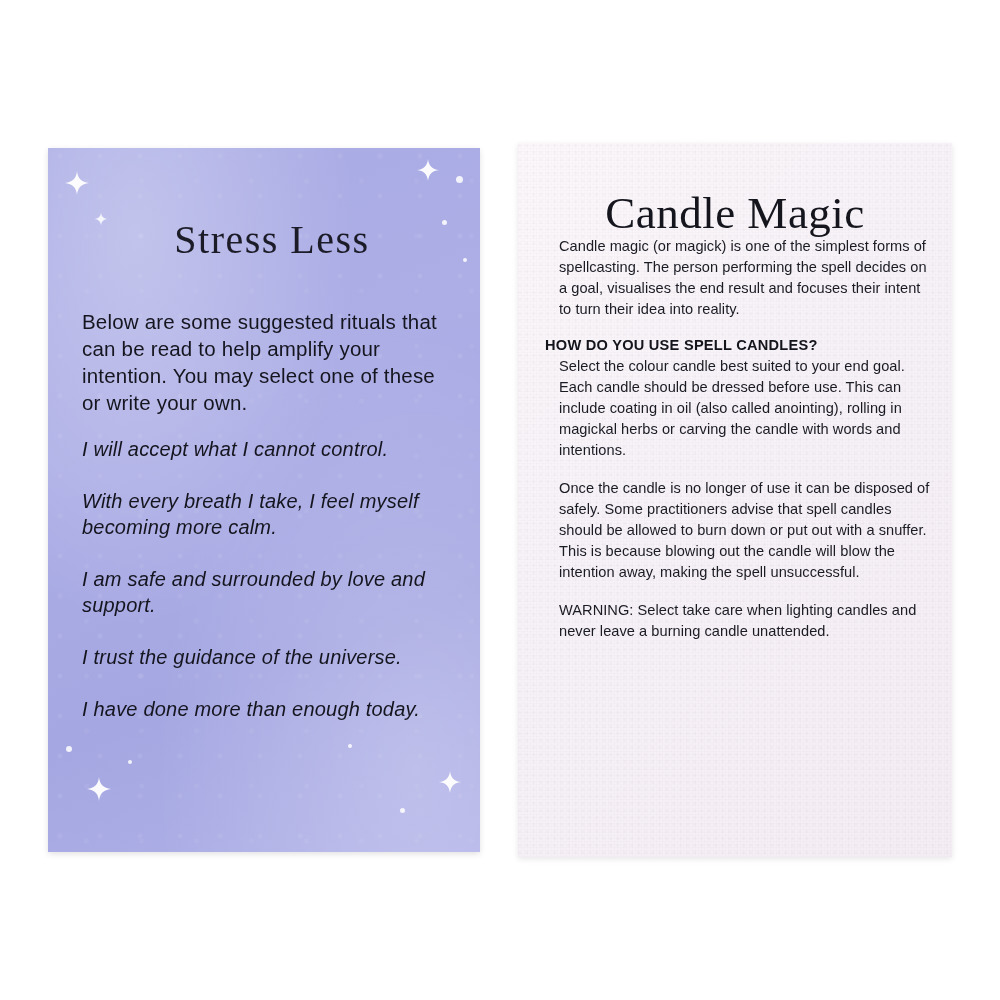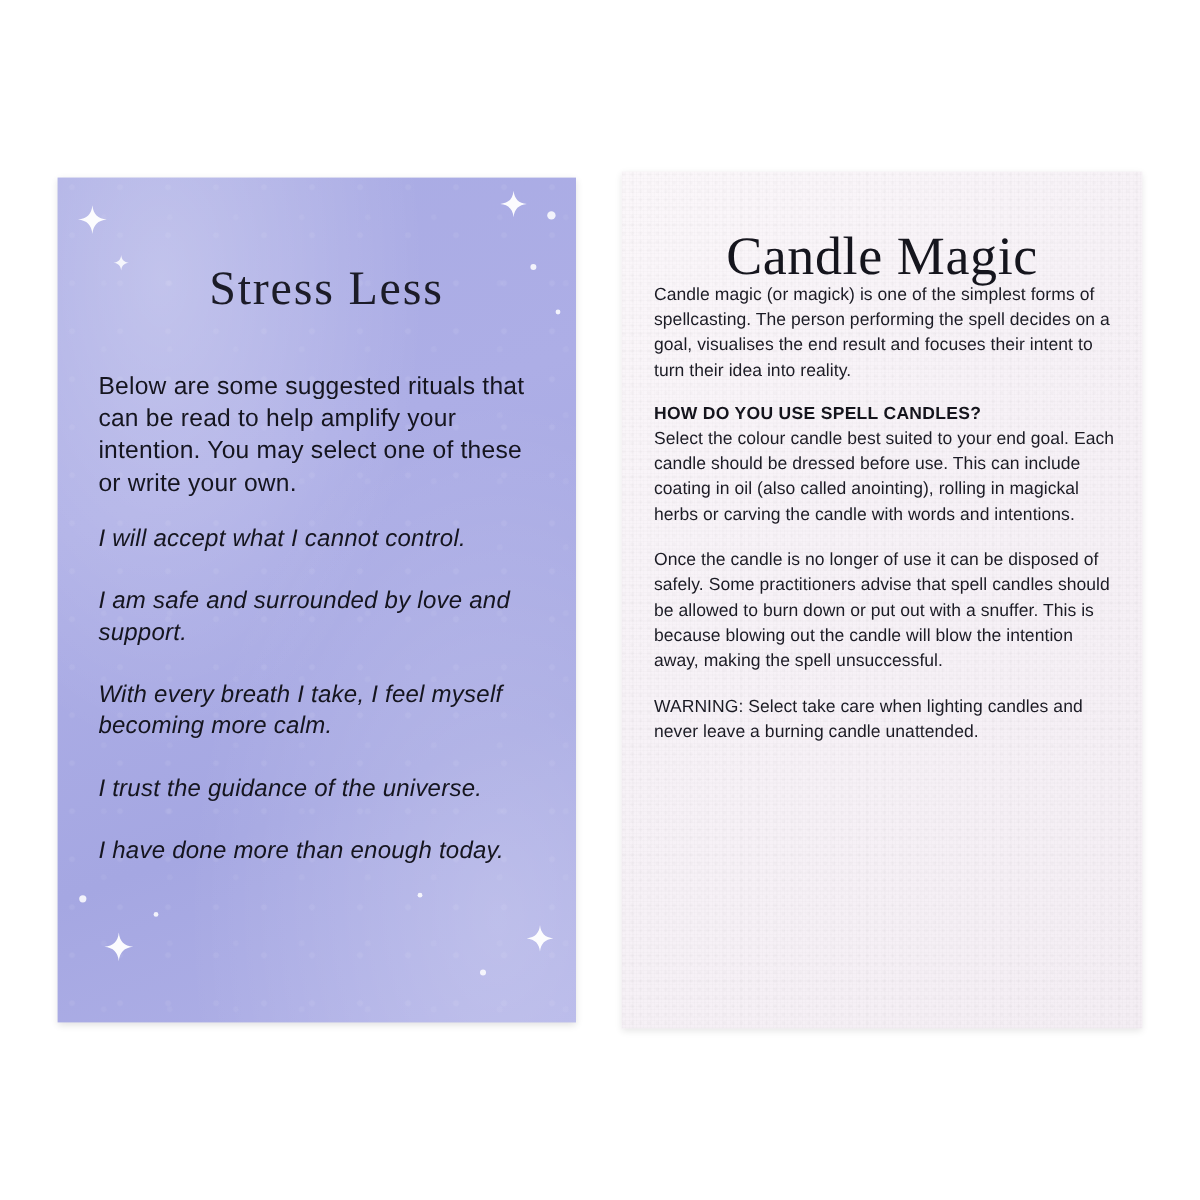--- a/index.html
+++ b/index.html
@@ -150,20 +150,21 @@
     letter-spacing: 0.25px;
     margin-bottom: 3px;
   }
 
   .sect-body {
     font-size: 14.6px;
     line-height: 21px;
     color: #1b1b24;
     letter-spacing: 0.05px;
     margin-bottom: 17px;
+    margin-left: 14px;
   }
 
   .sect-body.last { margin-bottom: 0; }
 </style>
 </head>
 <body>
 
 <div id="stage">
 
   <div class="card-left">
@@ -203,22 +204,22 @@
         </svg>
     </div>
     <div class="dot" style="left:352px; top:660px; width:5px; height:5px;"></div>
     <div class="dot" style="left:300px; top:596px; width:4px; height:4px;"></div>
 
     <div class="title-left">Stress Less</div>
     <div class="intro-left">Below are some suggested rituals that can be read to help amplify your intention. You may select one of these or write your own.</div>
 
     <div class="affirmations">
       <div class="affirmation">I will accept what I cannot control.</div>
+      <div class="affirmation">With every breath I take, I feel myself becoming more calm.</div>
       <div class="affirmation">I am safe and surrounded by love and support.</div>
-      <div class="affirmation">With every breath I take, I feel myself becoming more calm.</div>
       <div class="affirmation">I trust the guidance of the universe.</div>
       <div class="affirmation">I have done more than enough today.</div>
     </div>
   </div>
 
   <div class="card-right">
     <div class="paper-tex"></div>
 
     <div class="title-right">Candle Magic</div>
 

